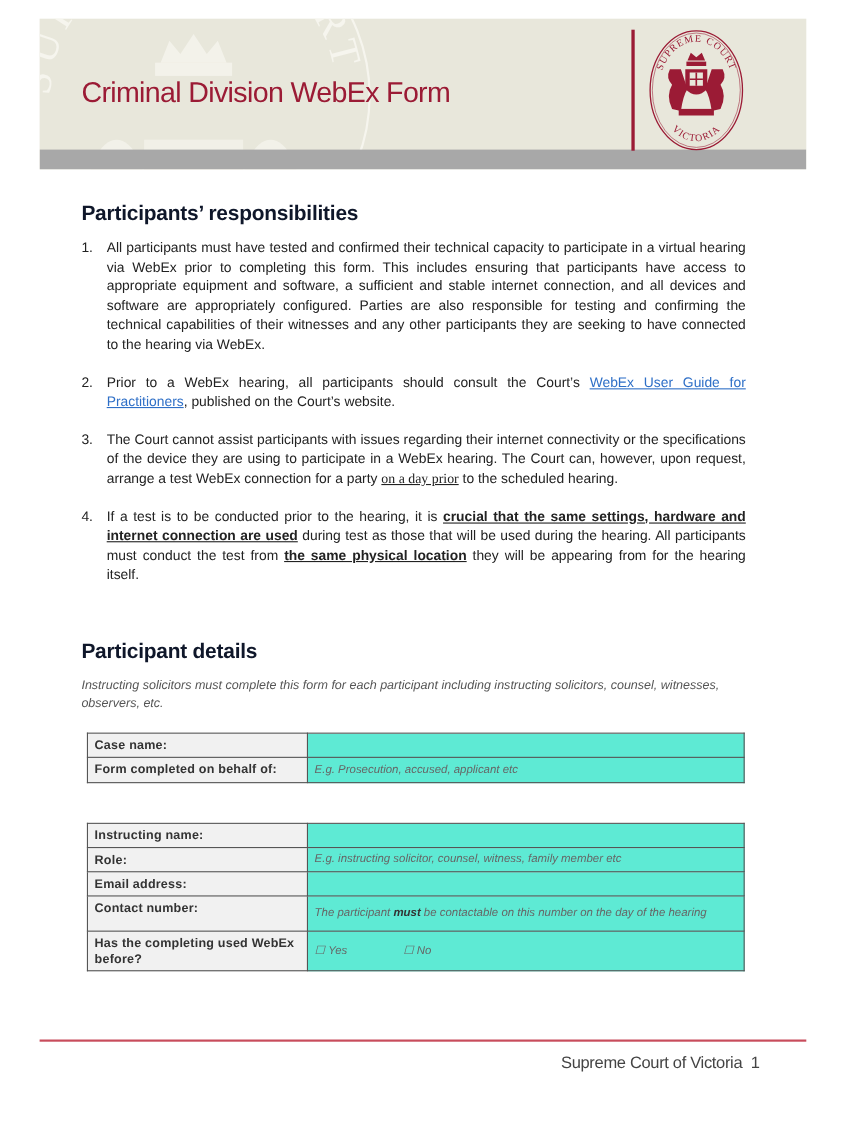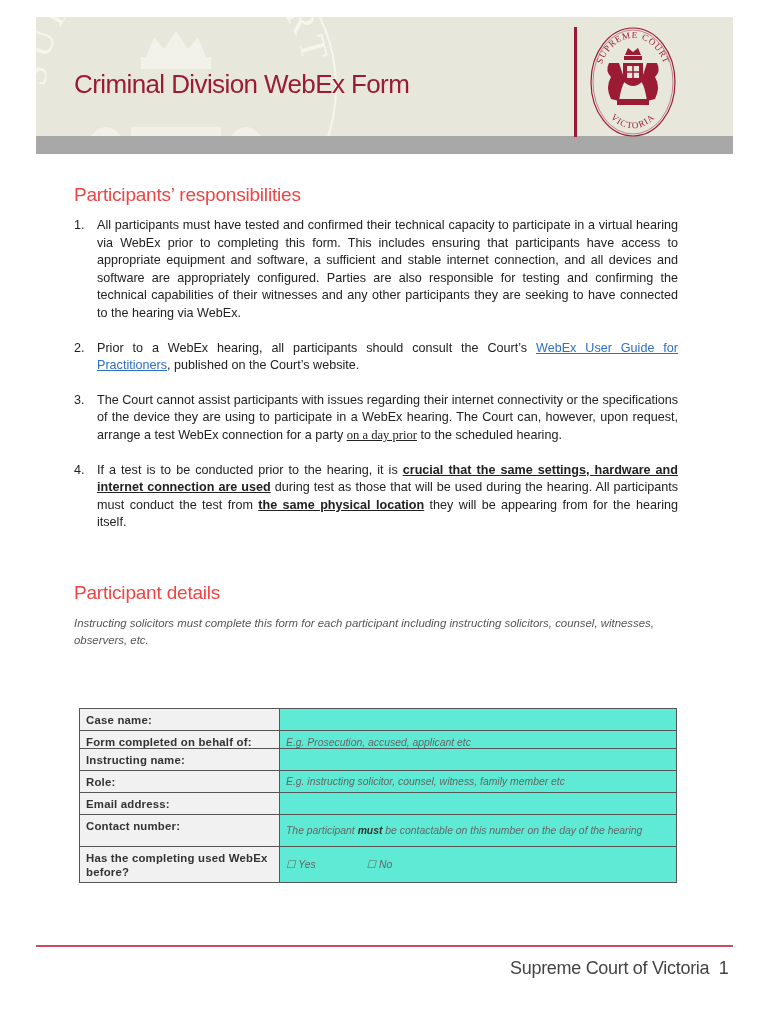--- a/index.html
+++ b/index.html
@@ -9,22 +9,22 @@
   
   .banner { position: absolute; left: 36px; top: 17px; width: 697px; height: 137px;
             background: #e8e7db; overflow: hidden; }
   .banner .greyband { position: absolute; left: 0; right: 0; bottom: 0; height: 18px; background: #a8a8a8; }
   .banner .watermark { position: absolute; left: -40px; top: -110px; width: 360px; height: 360px; }
   .banner .title { position: absolute; left: 38px; top: 52px; font-size: 26px; color: #9b1b35;
                    letter-spacing: -0.6px; white-space: nowrap; }
   .banner .divider { position: absolute; left: 538px; top: 10px; width: 3px; height: 110px; background: #9b1b35; }
   .banner .seal { position: absolute; left: 553px; top: 8px; width: 88px; height: 114px; }
 
-  h2.section { position: absolute; left: 74px; margin: 0; font-weight: normal; font-size: 19px;
-               color: #ef4444; letter-spacing: -0.2px; }
+  h2.section { position: absolute; left: 74px; margin: 0; font-weight: bold; font-size: 19px;
+               color: #0f172a; letter-spacing: -0.2px; }
 
   ol.resp { position: absolute; left: 74px; top: 217px; width: 604px; margin: 0; padding: 0; list-style: none;
             font-size: 12.6px; line-height: 17.6px; color: #222; }
   ol.resp li { position: relative; padding-left: 23px; text-align: justify; margin-bottom: 17px; }
   ol.resp li .num { position: absolute; left: 0; top: 0; }
   ol.resp a { color: #2e6fc7; text-decoration: underline; }
   .u { text-decoration: underline; font-family: Liberation Serif, serif; }
   .bu { font-weight: bold; text-decoration: underline; }
 
   .intro { position: absolute; left: 74px; top: 615px; width: 604px; font-size: 11.4px; line-height: 17px;
@@ -34,21 +34,21 @@
                font-size: 11.4px; }
   table.form td { border: 1.5px solid #555; padding: 2px 6px; vertical-align: middle; }
   table.form td.lbl { width: 187px; background: #f1f1f1; font-weight: bold; color: #333; letter-spacing: 0.2px; }
   table.form td.val { background: #5eead4; color: #666; font-style: italic; font-size: 10.4px; line-height: 13px; }
   table.form td.val b { font-style: italic; color: #333; }
   .chk { font-style: normal; color: #444; font-size: 12px; }
   .chk span.box { margin-right: 3px; }
   .chk .item { display: inline-block; margin-right: 48px; }
 
   .footer-line { position: absolute; left: 36px; top: 945px; width: 697px; height: 2px; background: #c84c5c; }
-  .footer-text { position: absolute; left: 510px; top: 958px; font-size: 18px; color: #444; letter-spacing: -0.3px; }
+  .footer-text { position: absolute; left: 510px; top: 958px; font-size: 15px; color: #444; letter-spacing: -0.3px; }
 </style>
 </head>
 <body>
 
 <div class="banner">
   <svg class="watermark" viewBox="0 0 360 360">
     <defs>
       <path id="wmArc" d="M 50,180 A 130,130 0 0 1 310,180"></path>
     </defs>
     <circle cx="180" cy="180" r="160" fill="none" stroke="#f6f5ee" stroke-width="2"></circle>
@@ -105,21 +105,21 @@
   </li>
   <li>
     <span class="num">4.</span>
     <span>If a test is to be conducted prior to the hearing, it is </span><span class="bu">crucial that the same settings, hardware and internet connection are used</span><span> during test as those that will be used during the hearing. All participants must conduct the test from </span><span class="bu">the same physical location</span><span> they will be appearing from for the hearing itself.</span>
   </li>
 </ol>
 
 <h2 class="section" style="top:582px;">Participant details</h2>
 <div class="intro">Instructing solicitors must complete this form for each participant including instructing solicitors, counsel, witnesses, observers, etc.</div>
 
-<table class="form" style="top:666px;margin-top:42px;">
+<table class="form" style="top:666px;">
   <tbody>
       <tr style="height:22px;">
     <td class="lbl">Case name:</td>
     <td class="val"></td>
   </tr>
   <tr style="height:23px;">
     <td class="lbl">Form completed on behalf of:</td>
     <td class="val">E.g. Prosecution, accused, applicant etc</td>
   </tr>
 </tbody>

